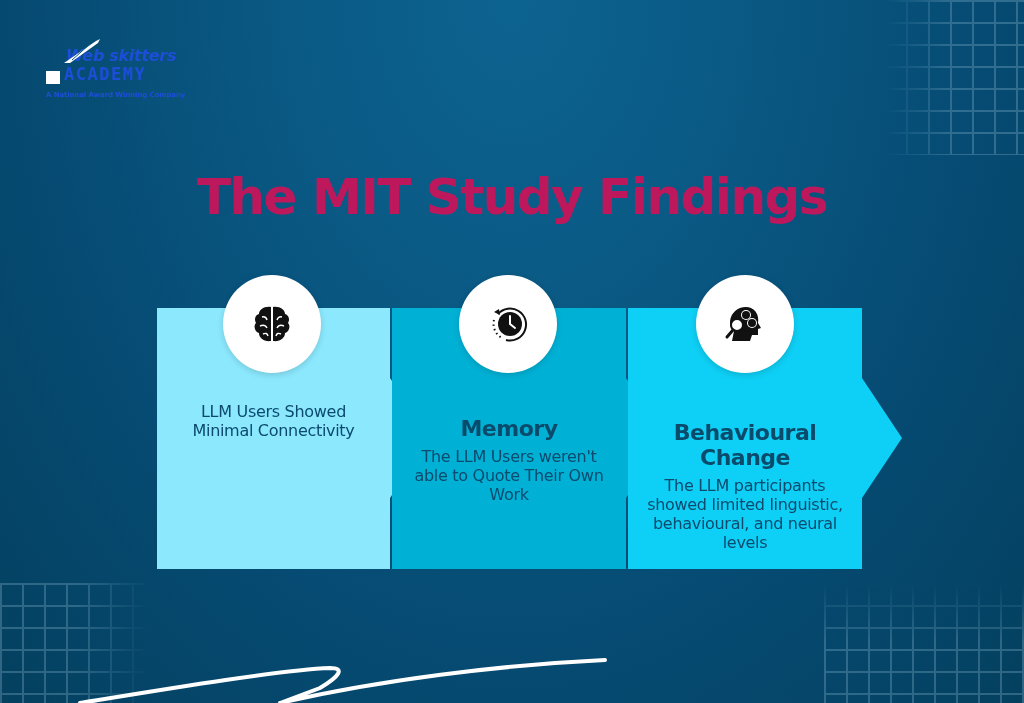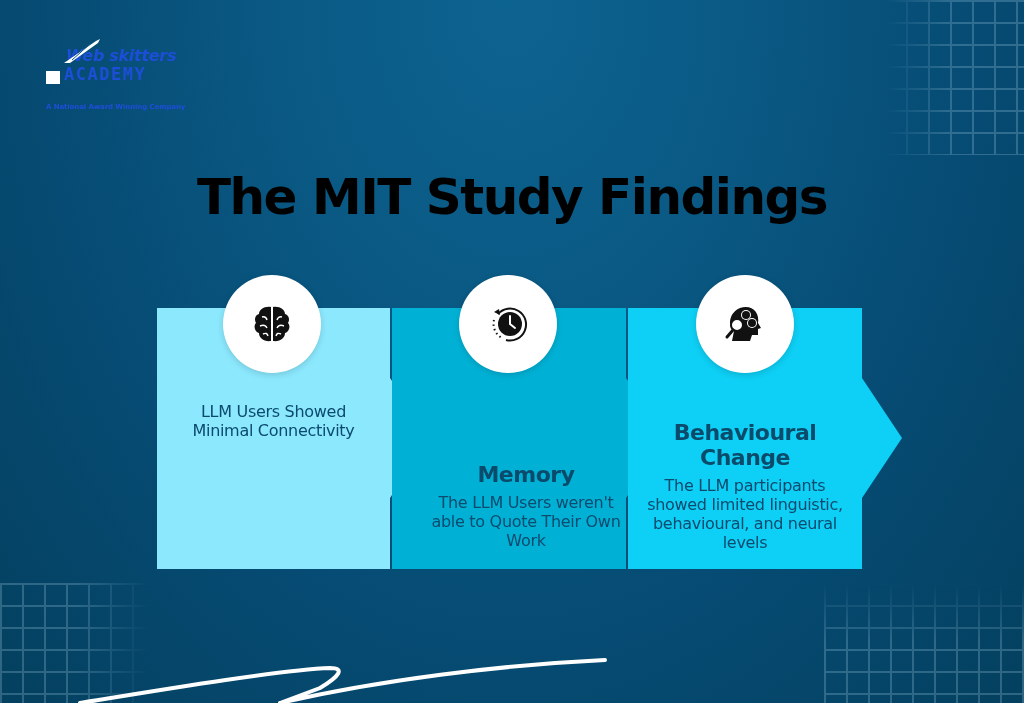--- a/index.html
+++ b/index.html
@@ -13,44 +13,44 @@
     -webkit-mask-image:linear-gradient(to left,#000 50%,transparent);mask-image:linear-gradient(to left,#000 50%,transparent);}
   .grid.bl{left:0;bottom:0;width:150px;height:120px;
     -webkit-mask-image:linear-gradient(to right,#000 50%,transparent);mask-image:linear-gradient(to right,#000 50%,transparent);}
   .grid.br{right:0;bottom:0;width:200px;height:120px;
     -webkit-mask-image:linear-gradient(to top,#000 50%,transparent);mask-image:linear-gradient(to top,#000 50%,transparent);}
 
   .logo{position:absolute;left:46px;top:46px;color:#1d4ed8;}
   .logo .web{font-family:"DejaVu Sans",sans-serif;font-style:italic;font-size:16px;font-weight:bold;letter-spacing:-.3px;margin-left:20px;}
   .logo .acad{display:flex;align-items:flex-end;gap:4px;font-family:"DejaVu Sans Mono",monospace;font-weight:bold;font-size:17px;letter-spacing:1.5px;margin-top:-1px;}
   .logo .box{width:14px;height:13px;background:#fff;display:inline-block;}
-  .logo .tag{font-size:7px;font-weight:bold;margin-top:19px;letter-spacing:-.1px;}
+  .logo .tag{font-size:7px;font-weight:bold;margin-top:7px;letter-spacing:-.1px;}
   .rocket{position:absolute;left:16px;top:-8px;}
 
   .title{position:absolute;left:0;width:1024px;top:168px;text-align:center;
-    font-family:"DejaVu Sans",sans-serif;font-weight:bold;font-size:50px;color:#000000;letter-spacing:-1.5px;}
+    font-family:"DejaVu Sans",sans-serif;font-weight:bold;font-size:50px;color:#be185d;letter-spacing:-1.5px;}
 
   .panel{position:absolute;top:308px;height:261px;}
   .p1{left:157px;width:233px;background:#8be8fd;}
   .p2{left:392px;width:234px;background:#01b1d5;}
   .p3{left:628px;width:234px;background:#0ecff5;}
   .arrow{position:absolute;top:378px;width:0;height:0;border-top:60px solid transparent;border-bottom:60px solid transparent;}
   .a1{left:390px;border-left:40px solid #8be8fd;}
   .a2{left:626px;border-left:40px solid #01b1d5;}
   .a3{left:862px;border-left:40px solid #0ecff5;}
 
   .circle{position:absolute;top:275px;width:98px;height:98px;border-radius:50%;background:#fff;
     display:flex;align-items:center;justify-content:center;box-shadow:0 2px 6px rgba(0,0,0,.15);}
   .c1{left:223px;} .c2{left:459px;} .c3{left:696px;}
 
   .ptext{position:absolute;text-align:center;color:#0a4a6b;}
   .ptext h3{margin:0;font-family:"DejaVu Sans",sans-serif;font-weight:bold;font-size:22px;line-height:25px;color:#0a4a6b;letter-spacing:-.5px;}
   .ptext p{margin:6px 0 0;font-size:16px;line-height:19px;color:#0c4a6e;letter-spacing:-.3px;}
   .t1{left:157px;width:233px;top:396px;}
-  .t2{left:409px;width:234px;top:416px;margin-top:46px;}
+  .t2{left:392px;width:234px;top:416px;}
   .t3{left:628px;width:234px;top:396px;margin-top:24px;}
 
   .squiggle{position:absolute;left:0;top:640px;}
 </style>
 </head>
 <body>
 
 <div class="grid tr"></div>
 <div class="grid bl"></div>
 <div class="grid br"></div>

